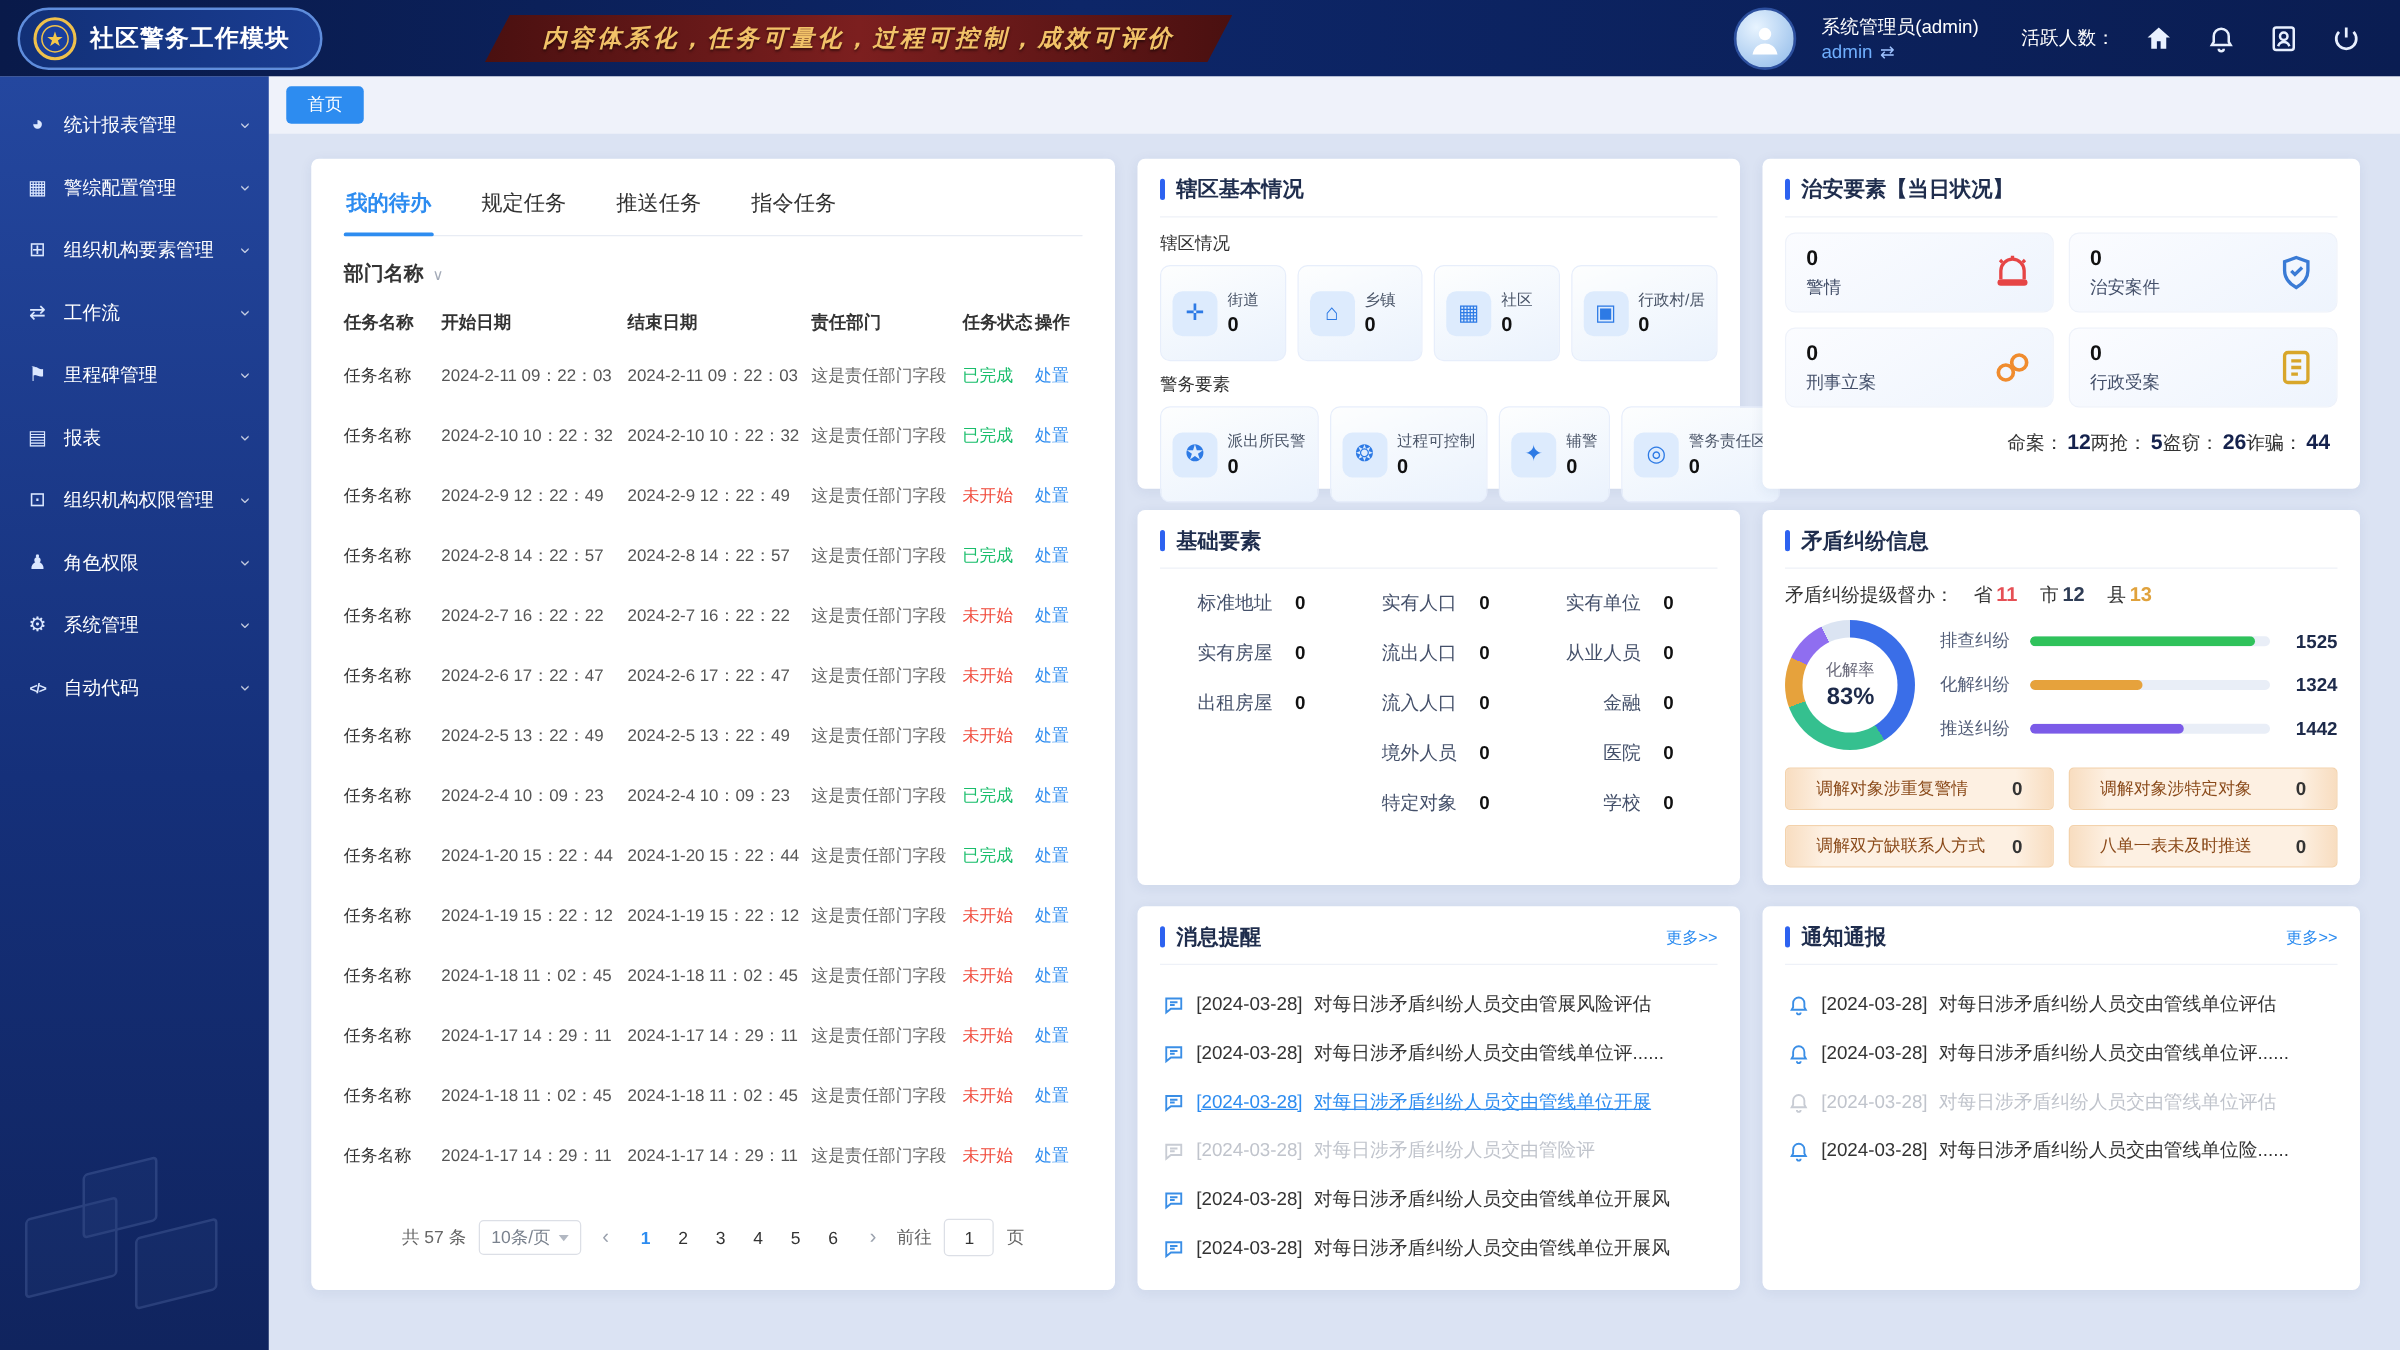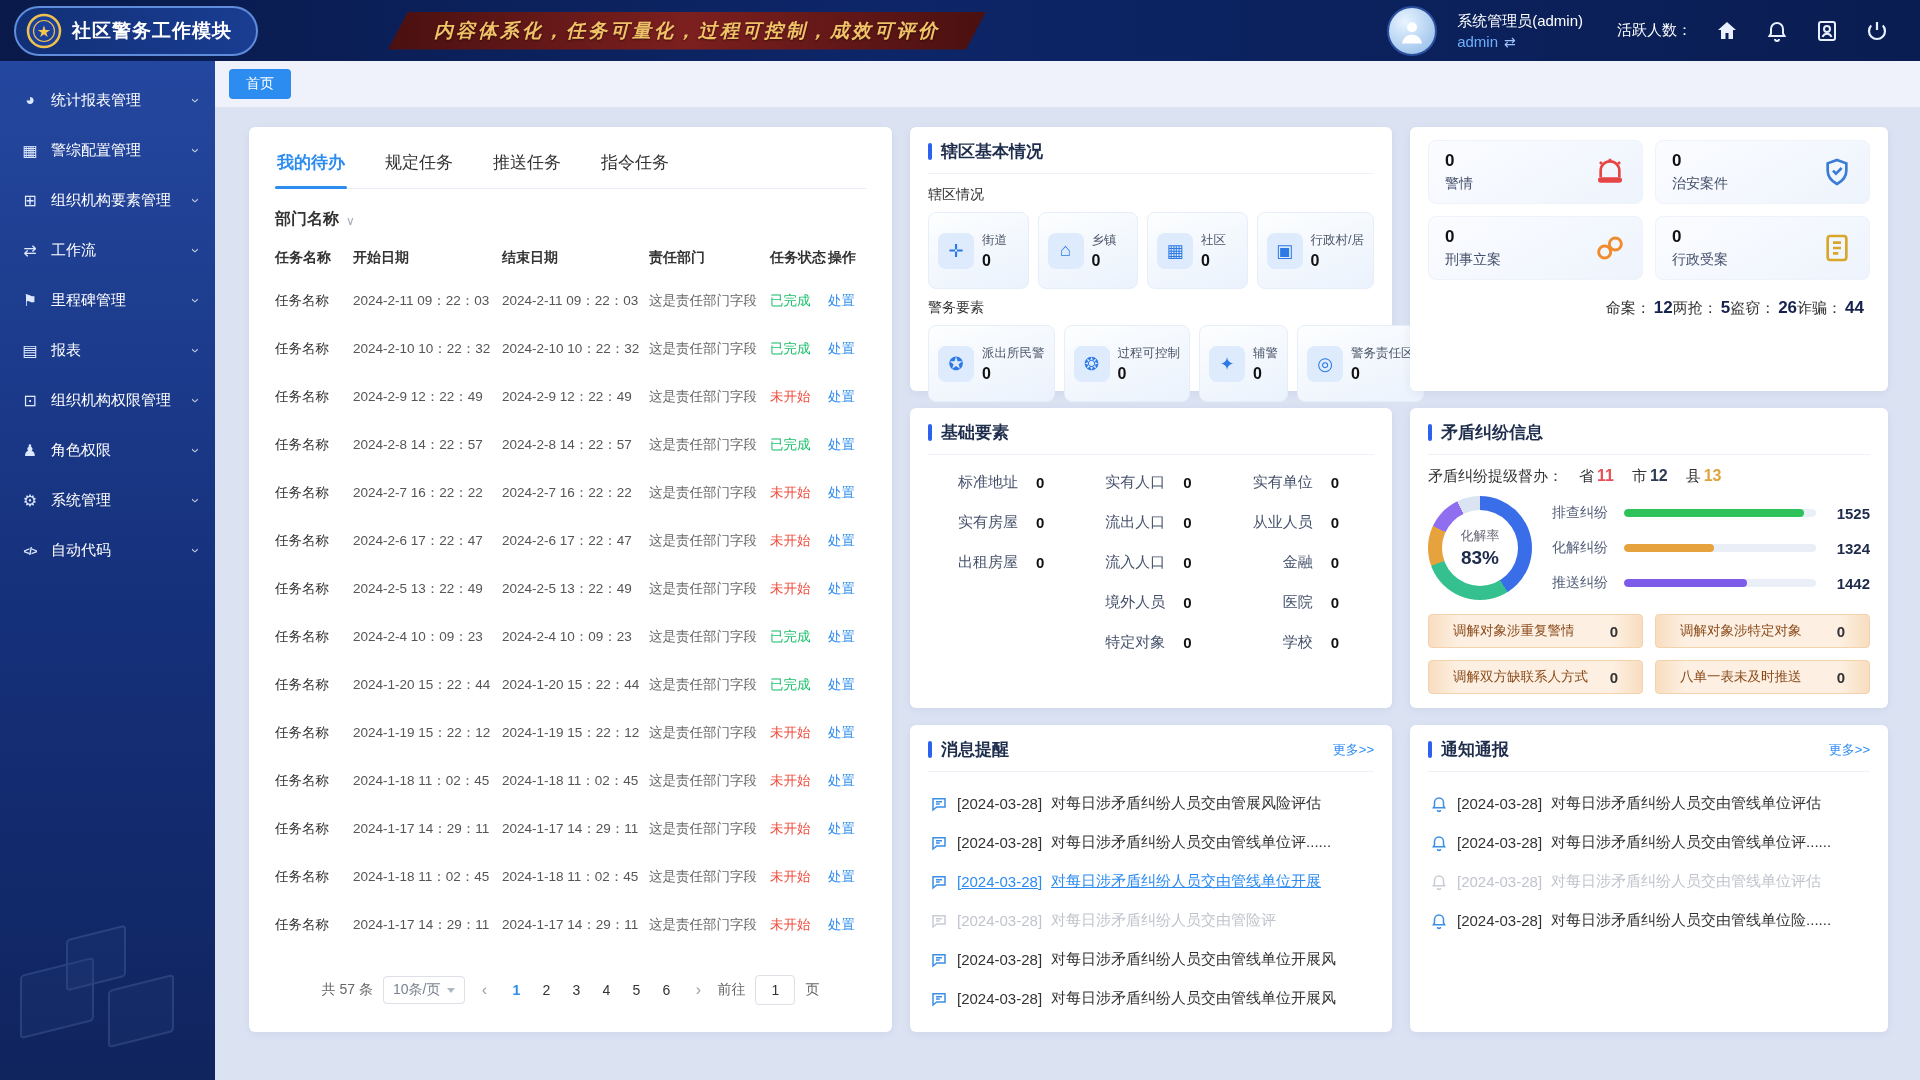--- a/index.html
+++ b/index.html
@@ -121,21 +121,21 @@
   .tile-label{font-size:14px;color:#44506a;margin-top:4px}
   .tile svg{width:32px;height:32px}
   .sec-footer{display:flex;justify-content:flex-end;padding:18px 6px 2px;font-size:15px;color:#333}
   .sf-value{font-weight:bold;font-size:17px;color:#15224d;margin-left:3px}
   .supervise-row{font-size:15px;color:#333;display:flex;align-items:center;gap:16px;margin:12px 0 10px}
   .level b{font-size:16px;margin-left:3px}
   .donut-row{display:flex;align-items:center;gap:20px;margin:4px 0 14px}
   .donut{width:104px;height:104px;border-radius:50%;position:relative;display:flex;align-items:center;justify-content:center;
     background:conic-gradient(#3a6ee8 0 148deg,#35c08f 148deg 250deg,#e6a23c 250deg 295deg,#8f6ef0 295deg 334deg,#dbe4f2 334deg 360deg)}
   .donut::before{content:"";position:absolute;inset:14px;background:#fff;border-radius:50%}
-  .donut-center{position:relative;text-align:center}
+  .donut-center{position:relative;text-align:right}
   .dc-label{font-size:13px;color:#667}
   .dc-value{font-size:19px;font-weight:bold;color:#1d2a4a;margin-top:2px}
   .bars{flex:1;display:flex;flex-direction:column;gap:17px}
   .bar-row{display:flex;align-items:center;gap:10px;font-size:14px;color:#55607a}
   .bar-label{width:62px;white-space:nowrap}
   .bar-track{flex:1;height:8px;background:#e9eef7;border-radius:4px;overflow:hidden}
   .bar-fill{height:100%;border-radius:4px}
   .bar-value{width:44px;text-align:right;font-weight:bold;color:#1d2a4a;font-size:15px}
   .med-buttons{display:grid;grid-template-columns:1fr 1fr;gap:12px}
   .med-btn{background:linear-gradient(90deg,#f8ddc0,#fdf0e2 14% 86%,#f8ddc0);border:1px solid #f3d2ac;border-radius:4px;
@@ -674,20 +674,24 @@
               </svg>
               <span class="msg-date">[2024-03-28]</span>
               <span class="msg-text">对每日涉矛盾纠纷人员交由管线单位开展风</span>
             </li>
           </ul>
       </section>
     </div>
 
     <div class="col col-right">
       <section class="card panel h264">
+        <div class="panel-head">
+          <span class="accent"></span>
+          <span class="panel-title">治安要素【当日状况】</span>
+        </div>
         <div class="tiles">
           <div class="tile">
             <span>
               <div class="tile-value">0</div>
               <div class="tile-label">警情</div>
             </span>
             <svg viewBox="0 0 24 24">
               <path d="M5 16v-5a7 7 0 0 1 14 0v5" fill="none" stroke="#e64545" stroke-width="2"></path>
               <rect x="3" y="16" width="18" height="4" rx="2" fill="#e64545"></rect>
               <path d="M12 2v2M4.5 4.5l1.4 1.4M19.5 4.5l-1.4 1.4" stroke="#e64545" stroke-width="2"></path>

